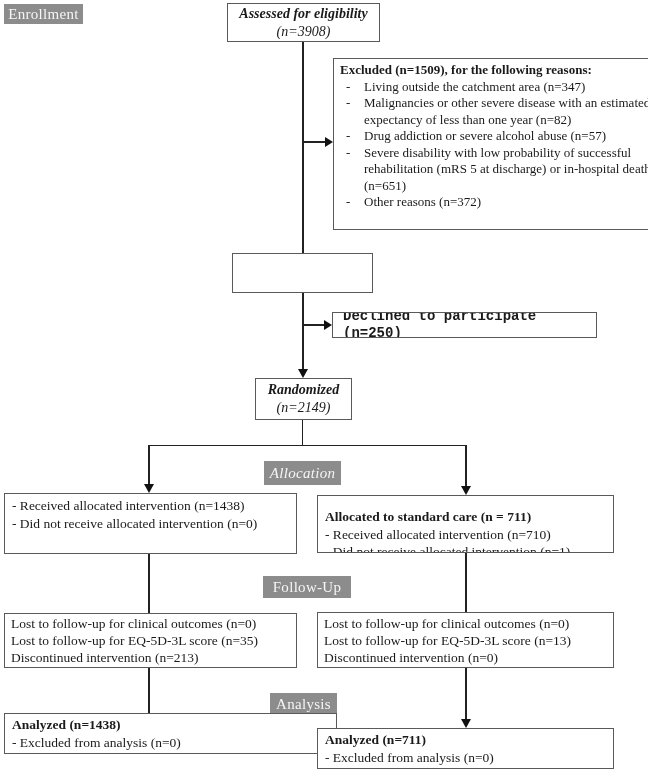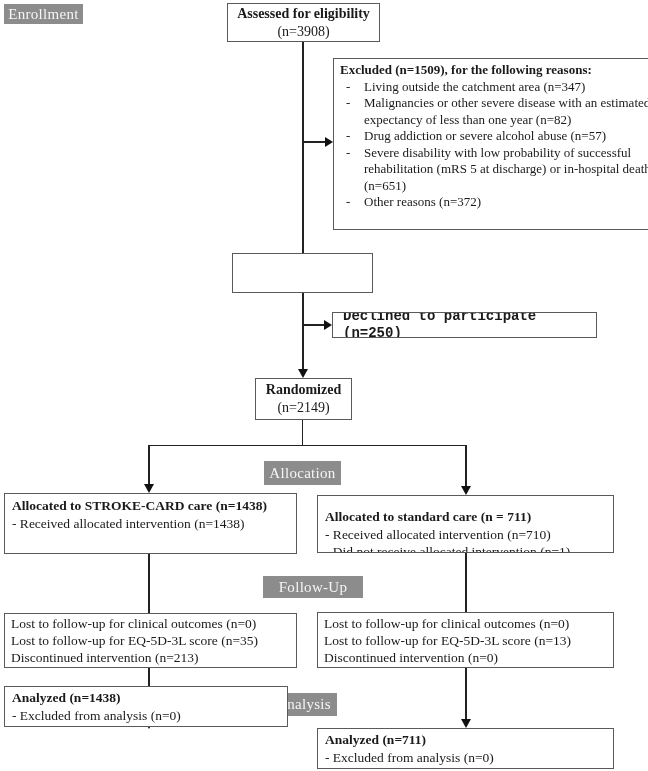--- a/index.html
+++ b/index.html
@@ -5,45 +5,45 @@
   html,body{margin:0;padding:0;background:#fff;}
   #canvas{
     position:relative;width:648px;height:771px;background:var(--background,#fff);
     font-family:"Liberation Serif","DejaVu Serif",serif;color:var(--text,#1a1a1a);
     font-size:13.5px;overflow:hidden;
   }
   .box{
     position:absolute;background:#fff;border:1px solid var(--box-border,#5a5a5a);
     box-sizing:border-box;overflow:hidden;line-height:17px;
   }
-  .center{display:flex;flex-direction:column;justify-content:center;align-items:center;text-align:center;line-height:18px;font-size:14px;}
+  .center{display:flex;flex-direction:column;justify-content:center;align-items:center;text-align:center;line-height:18px;font-size:14px;font-style:italic;}
   .bold{font-weight:bold;}
   .stage{
     position:absolute;background:var(--label-bg,#8c8c8c);color:var(--label-text,#f5f5f5);
     display:flex;align-items:center;justify-content:center;font-size:15px;letter-spacing:.3px;
     box-sizing:border-box;
   }
   .line{position:absolute;background:var(--line,#222);}
   .arrow-down{position:absolute;width:0;height:0;border-left:5px solid transparent;border-right:5px solid transparent;border-top:9px solid var(--arrow,#111);}
   .arrow-right{position:absolute;width:0;height:0;border-top:5px solid transparent;border-bottom:5px solid transparent;border-left:8px solid var(--arrow,#111);}
   
   #box-assessed{left:227px;top:3px;width:153px;height:39px;}
   #box-excluded{left:333px;top:58px;width:347px;height:172px;padding:3px 4px 3px 6px;line-height:16.5px;font-size:13px;}
   #box-eligible{left:232px;top:253px;width:141px;height:40px;gap:36px;}
   #box-declined{left:332px;top:312px;width:265px;height:26px;display:flex;align-items:center;padding-left:10px;font-size:14px;font-family:Liberation Mono, monospace;}
   #box-randomized{left:255px;top:378px;width:97px;height:42px;}
   #box-alloc-left{left:4px;top:493px;width:293px;height:61px;padding:3px 7px;line-height:18px;}
   #box-alloc-right{left:317px;top:495px;width:297px;height:58px;padding:12px 7px;line-height:17.5px;}
   #box-fu-left{left:4px;top:613px;width:293px;height:55px;padding:1px 6px;}
   #box-fu-right{left:317px;top:612px;width:297px;height:56px;padding:2px 6px;}
-  #box-an-left{left:4px;top:686px;width:284px;height:41px;padding:2px 7px;line-height:18px;}
+  #box-an-left{left:4px;top:713px;width:333px;height:41px;padding:2px 7px;line-height:18px;}
   #box-an-right{left:317px;top:728px;width:297px;height:41px;padding:2px 7px;line-height:18px;}
   #label-enrollment{left:4px;top:4px;width:79px;height:20px;}
-  #label-allocation{left:264px;top:461px;width:77px;height:24px;}
-  #label-followup{left:263px;top:576px;width:100px;height:22px;}
+  #label-allocation{left:264px;top:461px;width:77px;height:24px;font-style:italic;}
+  #label-followup{left:263px;top:576px;width:88px;height:22px;}
   #label-analysis{left:270px;top:693px;width:67px;height:23px;}
   .reason{display:flex;}
   .reason .dash{width:18px;flex:none;padding-left:6px;}
   .reason .rtext{flex:1;}
 </style>
 </head>
 <body>
 
 <div id="canvas">
 
@@ -107,22 +107,22 @@
   </div>
 
   <div class="box bold" id="box-declined">Declined to participate (n=250)</div>
 
   <div class="box center" id="box-randomized">
     <div class="bold">Randomized</div>
     <div>(n=2149)</div>
   </div>
 
   <div class="box" id="box-alloc-left">
-    <div class="bold">Allocated to STROKE-CARD care (n=1438)</div>
     <div>- Received allocated intervention (n=1438)</div>
+    <div>- Did not receive allocated intervention (n=0)</div>
   </div>
 
   <div class="box" id="box-alloc-right">
     <div class="bold">Allocated to standard care (n = 711)</div>
     <div>- Received allocated intervention (n=710)</div>
     <div>- Did not receive allocated intervention (n=1)</div>
   </div>
 
   <div class="box" id="box-fu-left">
     <div>Lost to follow-up for clinical outcomes (n=0)</div>

